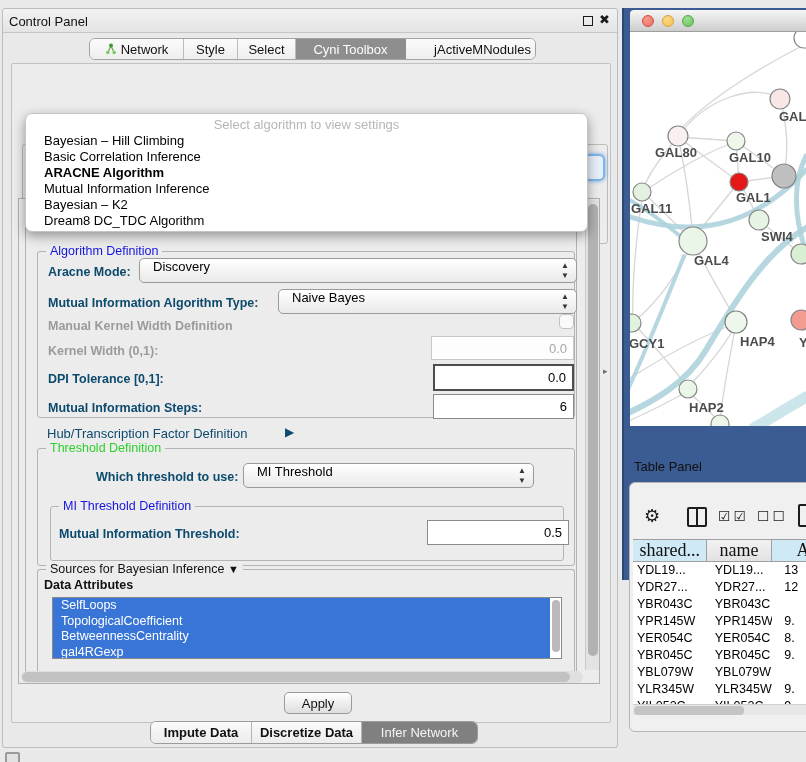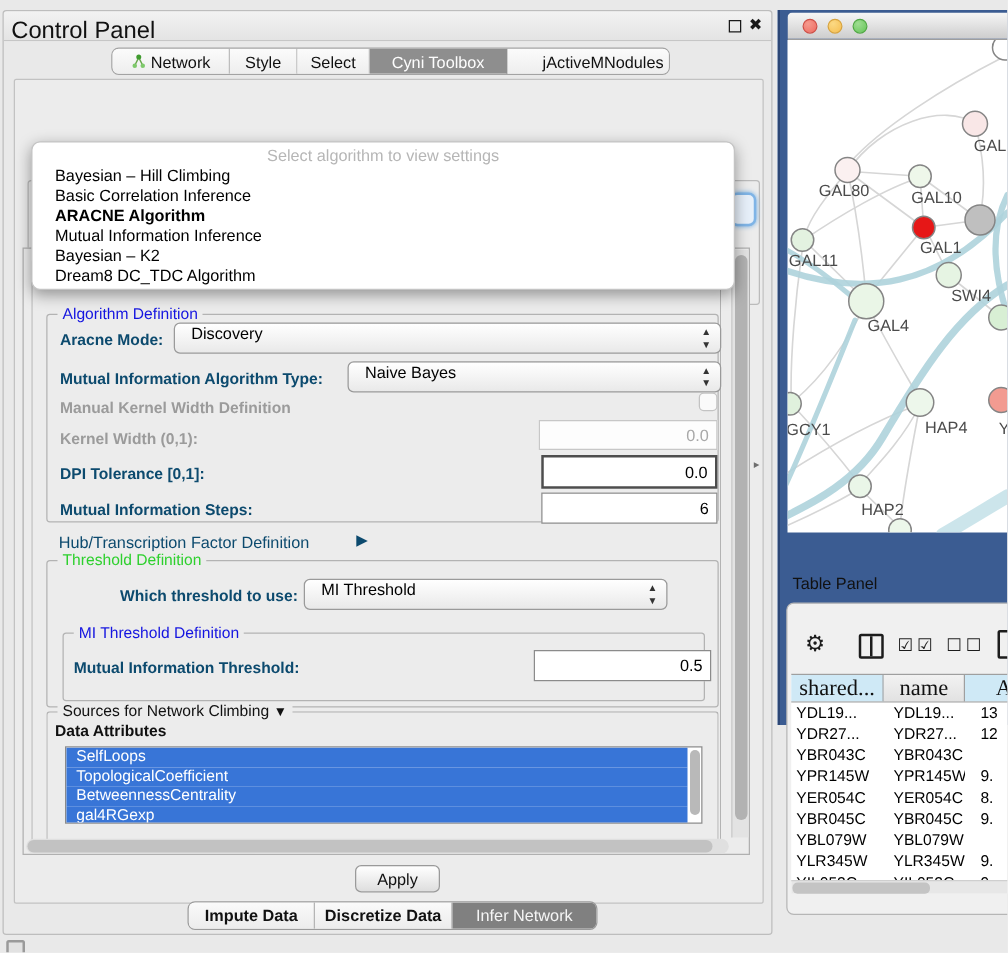--- a/index.html
+++ b/index.html
@@ -4,21 +4,21 @@
 <style>
   * { margin:0; padding:0; box-sizing:border-box; }
   html,body { width:806px; height:762px; }
   body { font-family:"Liberation Sans","DejaVu Sans",sans-serif; background:#e9e9e9; position:relative; overflow:hidden; }
   #screen { position:absolute; left:0; top:0; width:806px; height:762px; overflow:hidden; background:#e9e9e9; }
   .abs { position:absolute; }
 
   
   .cpanel { left:2px; top:8px; width:616px; height:740px; background:#e9e9e9; border:1px solid #bdbdbd; border-radius:3px; }
   .cp-titlebar { left:0; top:0; width:100%; height:24px; background:linear-gradient(#f2f2f2,#e4e4e4); border-bottom:1px solid #c6c6c6; border-radius:3px 3px 0 0; }
-  .cp-title { left:6px; top:5px; font-size:19px; color:#111; }
+  .cp-title { left:6px; top:5px; font-size:13px; color:#111; }
   .float-btn { left:580px; top:7px; width:10px; height:10px; border:1.6px solid #1a1a1a; background:transparent; }
   .close-btn { left:596px; top:3px; font-size:13px; font-weight:bold; color:#1a1a1a; }
 
   
   .tabbar { left:86px; top:29px; height:22px; display:flex; border:1px solid #a3a3a3; border-radius:6px; overflow:hidden; background:#f6f6f6; }
   .tab { height:100%; display:flex; align-items:center; justify-content:center; gap:4px; font-size:13px; color:#111; border-right:1px solid #bdbdbd; background:linear-gradient(#fbfbfb,#eeeeee); cursor:default; }
   .tab:last-child { border-right:none;padding-left:24px; }
   .tab.sel { background:#8e8e8e; color:#fdfdfd; border-right-color:#8e8e8e; }
   .net-icon svg { display:block; }
 
@@ -64,21 +64,21 @@
   .hscroll-thumb { position:absolute; left:1px; top:1px; width:548px; height:10px; border-radius:5px; background:#c2c2c2; }
 
   .apply-btn { left:272px; top:628px; width:68px; height:22px; border:1px solid #9a9a9a; border-radius:5px; background:linear-gradient(#ffffff,#dedede); font-size:13px; color:#111; display:flex; align-items:center; justify-content:center; }
 
   .btabbar { left:147px; top:712px; height:23px; display:flex; border:1px solid #9b9b9b; border-radius:6px; overflow:hidden; background:#f2f2f2; }
   .btab { height:100%; display:flex; align-items:center; justify-content:center; font-size:13px; font-weight:bold; color:#111; border-right:1px solid #b5b5b5; background:linear-gradient(#fafafa,#ececec); }
   .btab:last-child { border-right:none; }
   .btab.sel { background:#808080; color:#f5f5f5; font-weight:normal; border-right-color:#808080; }
 
   
-  .netwin { left:622px; top:8px; width:184px; height:572px; background:#3b5c92; box-shadow:inset 2px 0 0 #2c4675; }
+  .netwin { left:622px; top:8px; width:184px; height:572px; background:#3b5c92; box-shadow:inset 2px 0 0 #2c4675;font-weight:bold; }
   .net-titlebar { left:8px; top:2px; width:176px; height:22px; background:linear-gradient(#f6f6f6,#cdcdcd); border-bottom:1px solid #9e9e9e; border-radius:4px 0 0 0; }
   .light { position:absolute; top:5px; width:12px; height:12px; border-radius:50%; }
   .net-canvas { left:8px; top:24px; width:176px; height:394px; background:#ffffff; overflow:hidden; }
 
   
   .tp-title { left:634px; top:459px; font-size:13px; color:#111;text-align:right; }
   .tpanel { left:629px; top:482px; width:185px; height:250px; background:#f0f0f0; border:1px solid #b6b6b6; border-radius:6px; overflow:hidden; }
   .gear { position:absolute; left:14px; top:22px; font-size:18px; color:#1c1c1c; }
   .split-icon { position:absolute; left:57px; top:24px; width:20px; height:20px; border:2.2px solid #1c1c1c; border-radius:2px; }
   .split-icon::after { content:""; position:absolute; left:7px; top:0; width:2.2px; height:16px; background:#1c1c1c; }
@@ -210,21 +210,21 @@
 
           <div class="groupbox" style="left:12px; top:57px; width:514px; height:55px;">
             <span class="gtitle blue">MI Threshold Definition</span>
             <span class="lbl" style="left:8px; top:20px;">Mutual Information Threshold:</span>
             <div class="field" style="left:376px; top:13px; width:142px; height:25px;">0.5</div>
           </div>
         </div>
 
         <div class="groupbox noline-bottom" style="left:18px; top:370px; width:538px; height:110px;">
           <span class="gtitle">
-            <span>Sources for Network Climbing</span>
+            <span>Sources for Bayesian Inference</span>
             <span style="font-size:11px;">▼</span>
           </span>
           <span class="attr-label" style="left:6px; top:8px;">Data Attributes</span>
           <div class="attr-list" style="left:14px; top:27px; width:510px; height:62px;" id="attr-list">
             <div class="list-vthumb" style="left:499px; top:2px; height:52px;"></div>
           <div class="attr-item">SelfLoops</div>
               <div class="attr-item">TopologicalCoefficient</div>
               <div class="attr-item">BetweennessCentrality</div>
               <div class="attr-item">gal4RGexp</div>
             </div>

